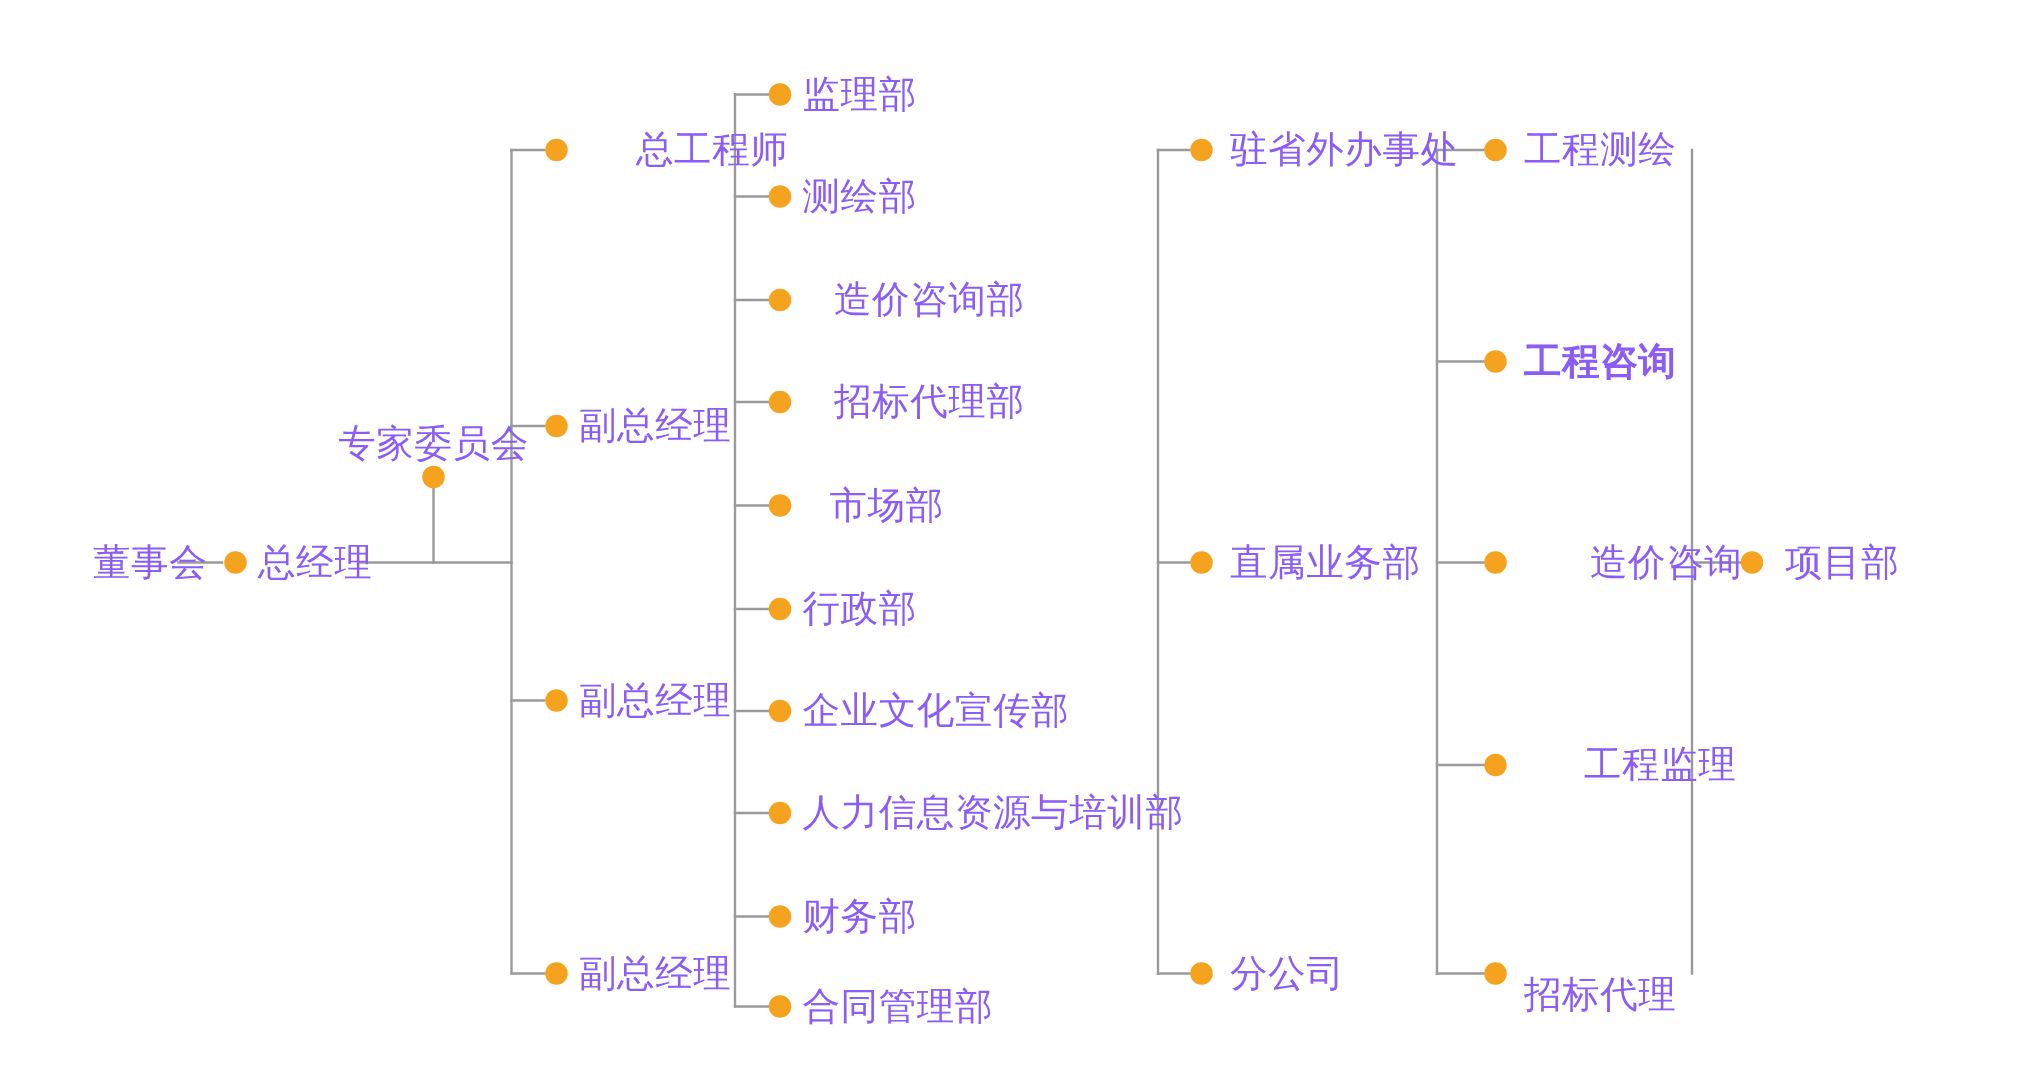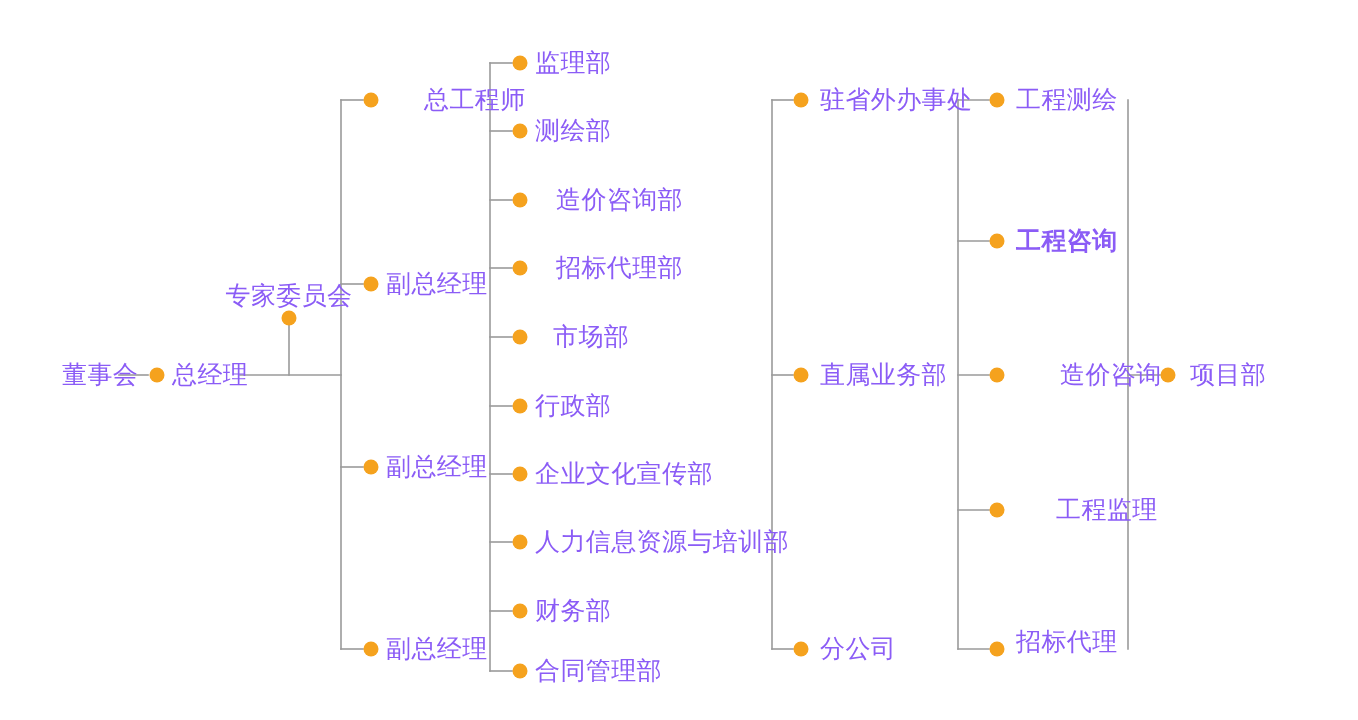--- a/index.html
+++ b/index.html
@@ -146,19 +146,19 @@
   <div id="service-lines-layer">
       <div class="node-dot" style="left: 997px; top: 100px;"></div>
       <div class="node-label anchor-left" style="left: 1016px; top: 100px;">工程测绘</div>
       <div class="node-dot" style="left: 997px; top: 241px;"></div>
       <div class="node-label anchor-left" style="left: 1016px; top: 241px; font-weight: bold;">工程咨询</div>
       <div class="node-dot" style="left: 997px; top: 375px;"></div>
       <div class="node-label anchor-left" style="left: 1060px; top: 375px;">造价咨询</div>
       <div class="node-dot" style="left: 997px; top: 510px;"></div>
       <div class="node-label anchor-left" style="left: 1016px; top: 510px; margin-left: 40px;">工程监理</div>
       <div class="node-dot" style="left: 997px; top: 649px;"></div>
-      <div class="node-label anchor-left" style="left: 1016px; top: 642px;">招标代理</div>
+      <div class="node-label anchor-left" style="left: 1016px; top: 663px;">招标代理</div>
     </div>
 
   <div class="node-dot" style="left:1168px; top:375px;"></div>
   <div class="node-label anchor-left" style="left:1190px; top:375px;">项目部</div>
 
 </div>
 
 </body></html>

